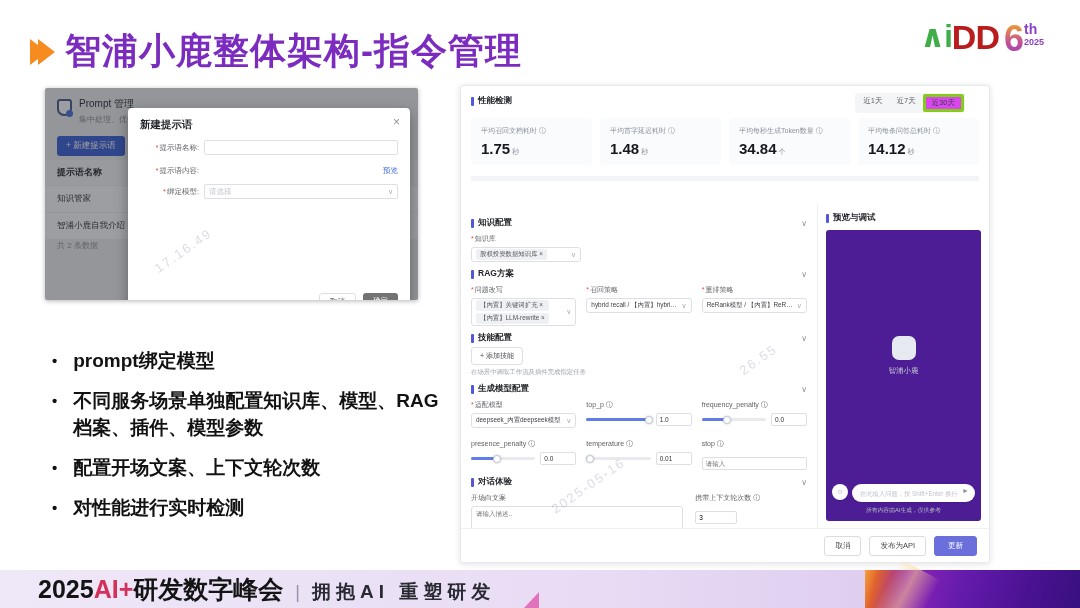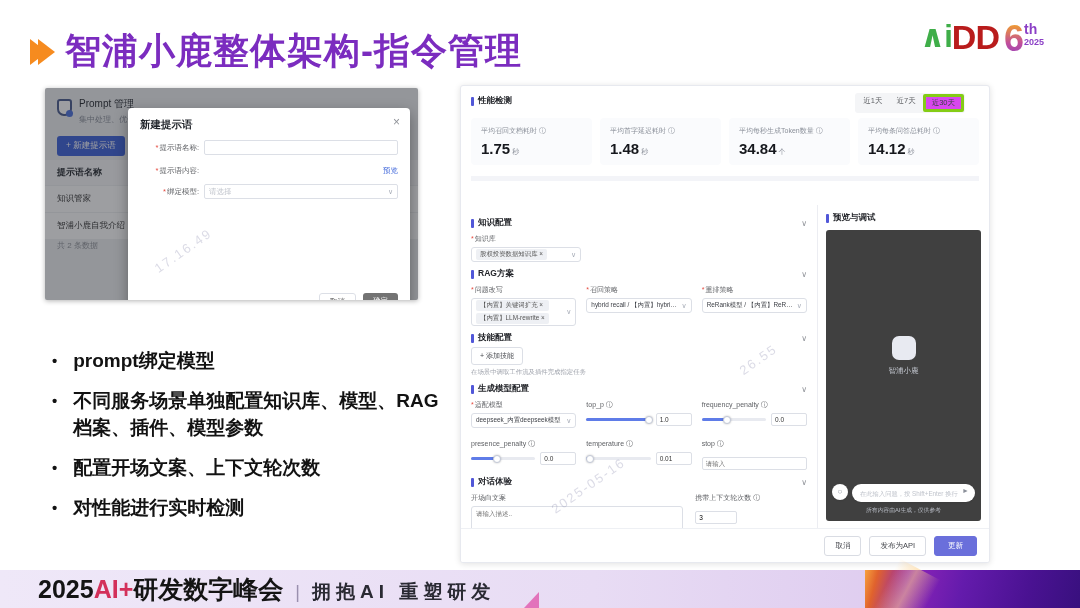--- a/index.html
+++ b/index.html
@@ -94,21 +94,21 @@
   .knob { position:absolute; top:-2.5px; width:8px; height:8px; background:#fff; border:1px solid #c3c9d8; border-radius:50%; box-shadow:0 0 2px rgba(0,0,0,.25); }
   .vin { width:36px; height:13px; border:1px solid #dcdfe6; border-radius:2px; font-size:6.5px; padding:0 3px; color:#333; }
   .win { width:100%; height:13px; border:1px solid #dcdfe6; border-radius:2px; font-size:6.5px; padding:0 3px; }
   .chat-grid { display:flex; gap:12px; }
   .chat-grid .l { flex:1.9; }
   .chat-grid .r { flex:1; }
   .ta { width:100%; height:30px; border:1px solid #dcdfe6; border-radius:3px; font-size:6.5px; padding:3px 4px; resize:none; font-family:inherit; }
   .nin { width:42px; height:13px; border:1px solid #dcdfe6; border-radius:2px; font-size:6.5px; padding:0 3px; }
 
   .preview { width:172px; border-left:1px solid #ecedf2; padding:7px 8px; display:flex; flex-direction:column; }
-  .pv-body { flex:1; background:#404040; border-radius:3px; margin-top:6px; position:relative; display:flex; flex-direction:column;justify-content:center; }
+  .pv-body { flex:1; background:#4c1d95; border-radius:3px; margin-top:6px; position:relative; display:flex; flex-direction:column;justify-content:center; }
   .pv-center { flex:1; display:flex; flex-direction:column; align-items:center; justify-content:center; padding-bottom:40px; }
   .pv-logo { width:24px; height:24px; border-radius:7px; background:#e8eaf1; }
   .pv-brand { font-size:7.5px; color:#c6cad3; margin-top:6px; }
   .pv-inputwrap { position:absolute; left:6px; right:6px; bottom:6px; }
   .pv-row { display:flex; align-items:center; gap:4px; }
   .clear-btn { width:16px; height:16px; border-radius:50%; background:#fff; display:flex; align-items:center; justify-content:center; font-size:8px; color:#8a8f99; flex:none; box-shadow:0 1px 2px rgba(0,0,0,.08); }
   .pv-input-box { flex:1; position:relative; }
   .ti { width:100%; height:18px; border:none; border-radius:9px; background:#fff; font-size:6.3px; padding:0 16px 0 8px; box-shadow:0 1px 2px rgba(0,0,0,.08); }
   .send-icon { position:absolute; right:6px; top:5px; font-size:7px; color:#8a8f99; }
   .pv-note { text-align:center; font-size:5.8px; color:#b6bac3; margin-top:4px; }

